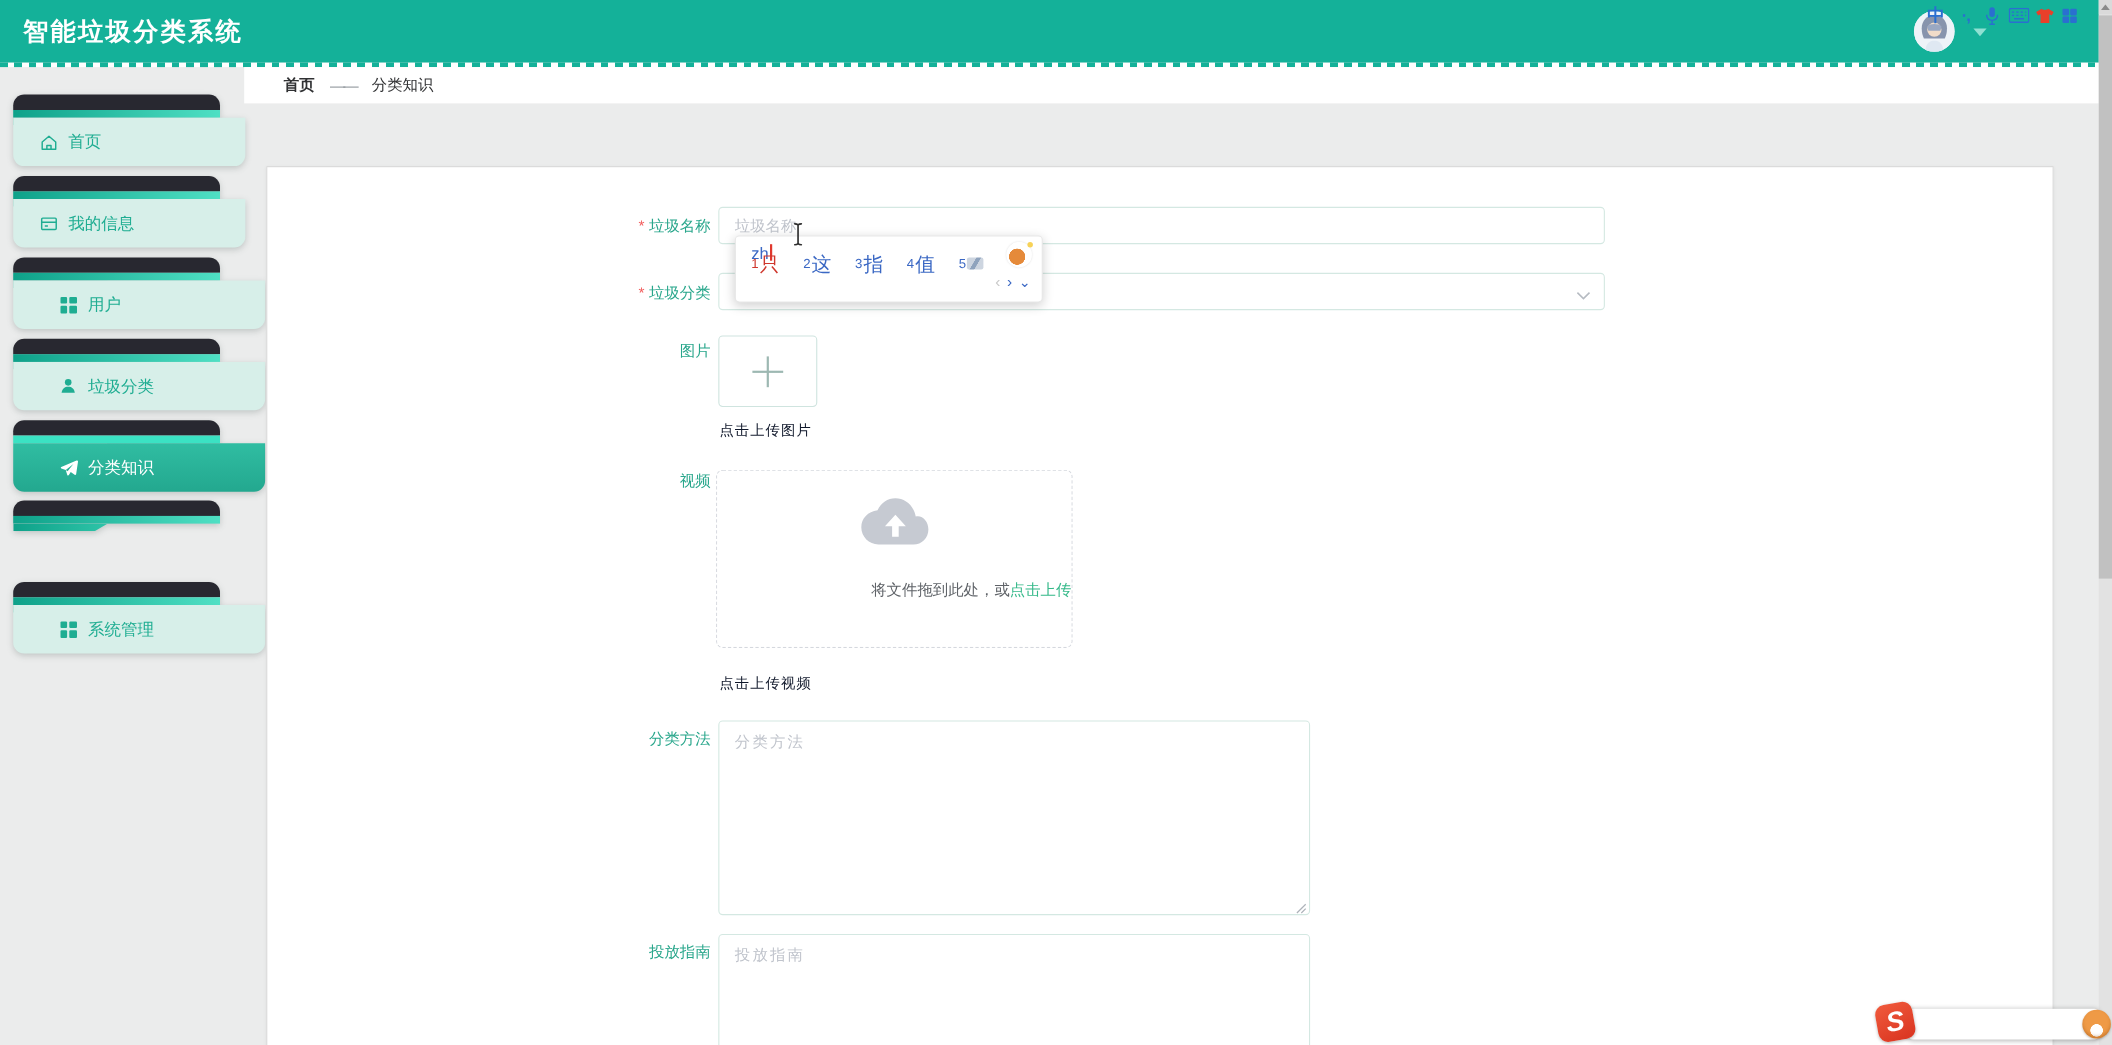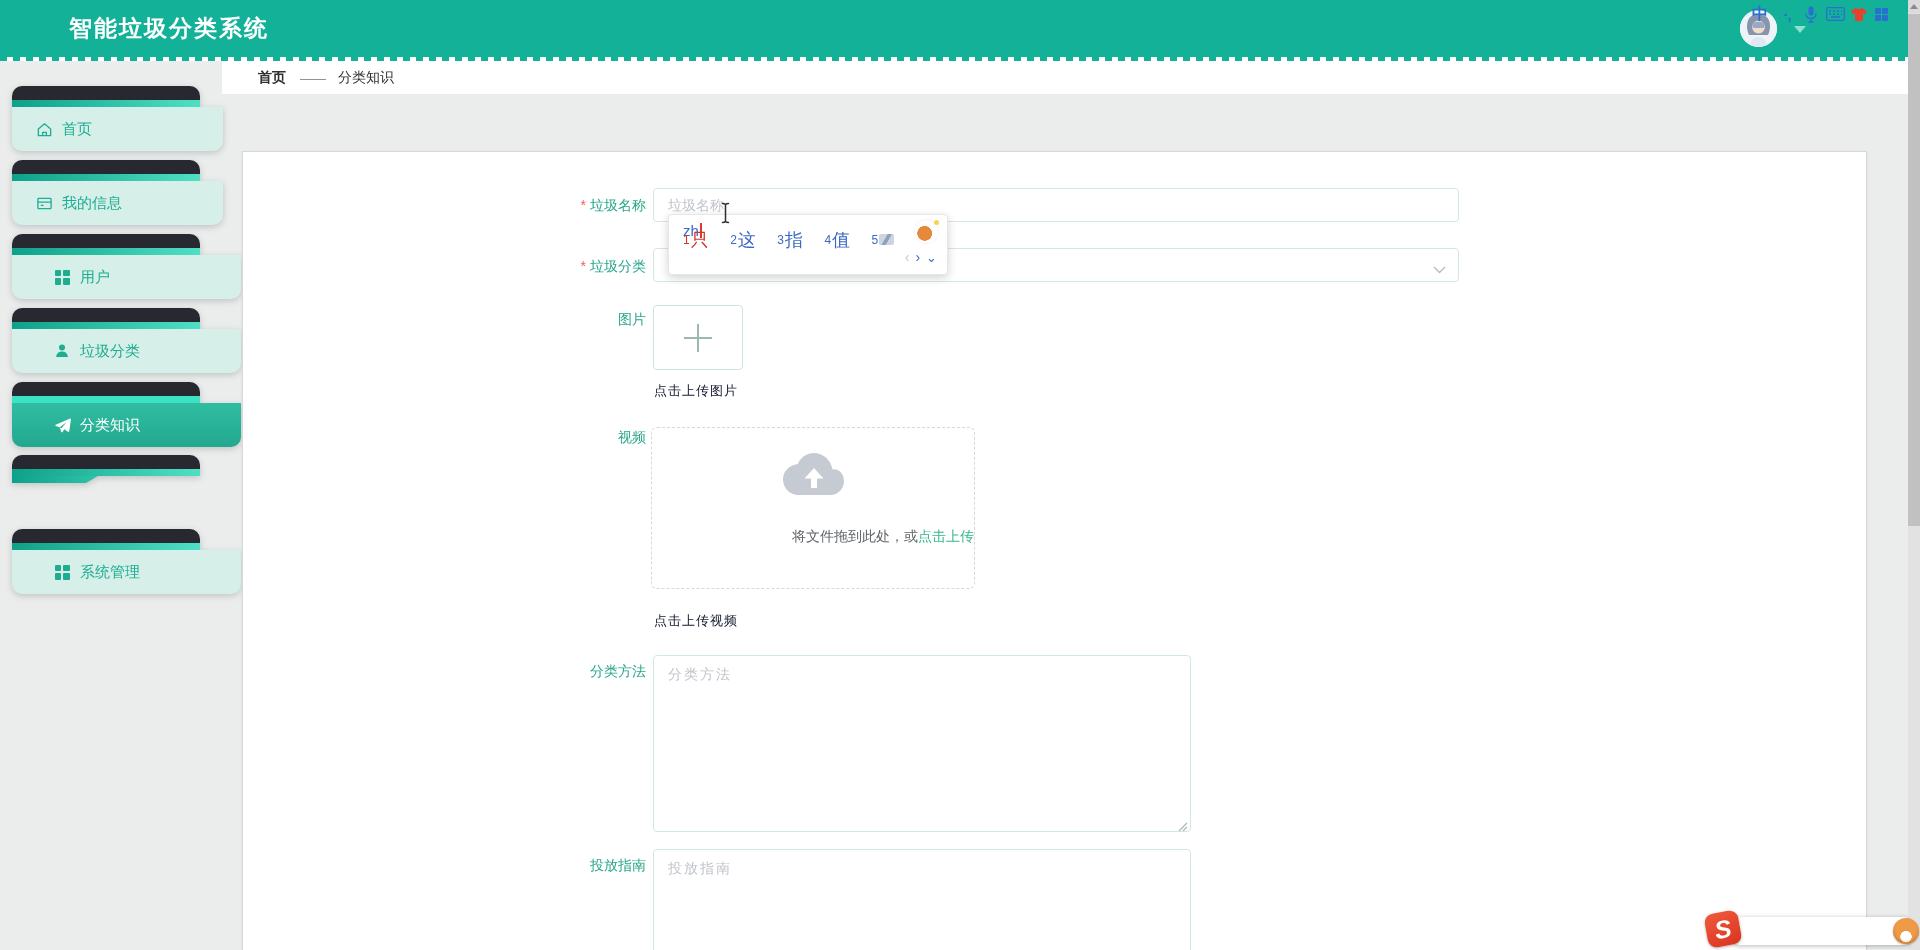--- a/index.html
+++ b/index.html
@@ -3,21 +3,21 @@
 <meta charset="utf-8">
 <style>
   html,body{margin:0;padding:0;background:#ebecec;}
   .stage{position:relative;width:1920px;height:950px;overflow:hidden;
          font-family:"Liberation Sans","DejaVu Sans",sans-serif;background:#ebecec;}
 
   
   .header{position:absolute;left:0;top:0;width:1908px;height:57px;background:#14b199;}
   .header-dash{position:absolute;left:0;top:57px;width:1908px;height:4px;
                background:repeating-linear-gradient(90deg,#14b199 0 7px,rgba(255,255,255,.95) 7px 13px);}
-  .app-title{position:absolute;left:21px;top:13px;color:#fff;font-size:23px;font-weight:bold;letter-spacing:2px;margin-left:48px;}
+  .app-title{position:absolute;left:21px;top:13px;color:#fff;font-size:23px;font-weight:bold;letter-spacing:2px;}
   .avatar{position:absolute;left:1740px;top:10px;width:37px;height:37px;border-radius:50%;overflow:hidden;
           background:#eef3f8;cursor:pointer;}
   .caret{position:absolute;left:1794px;top:26px;width:0;height:0;cursor:pointer;
          border-left:6px solid transparent;border-right:6px solid transparent;border-top:7px solid #8fe0d2;}
 
   
   .crumbbar{position:absolute;left:222px;top:61px;width:1686px;height:33px;background:#fff;
             display:flex;align-items:center;font-size:14px;color:#303133;}
   .crumb-home{margin-left:36px;font-weight:bold;cursor:pointer;}
   .crumb-sep{margin:0 14px;color:#8d9399;letter-spacing:-2px;}

